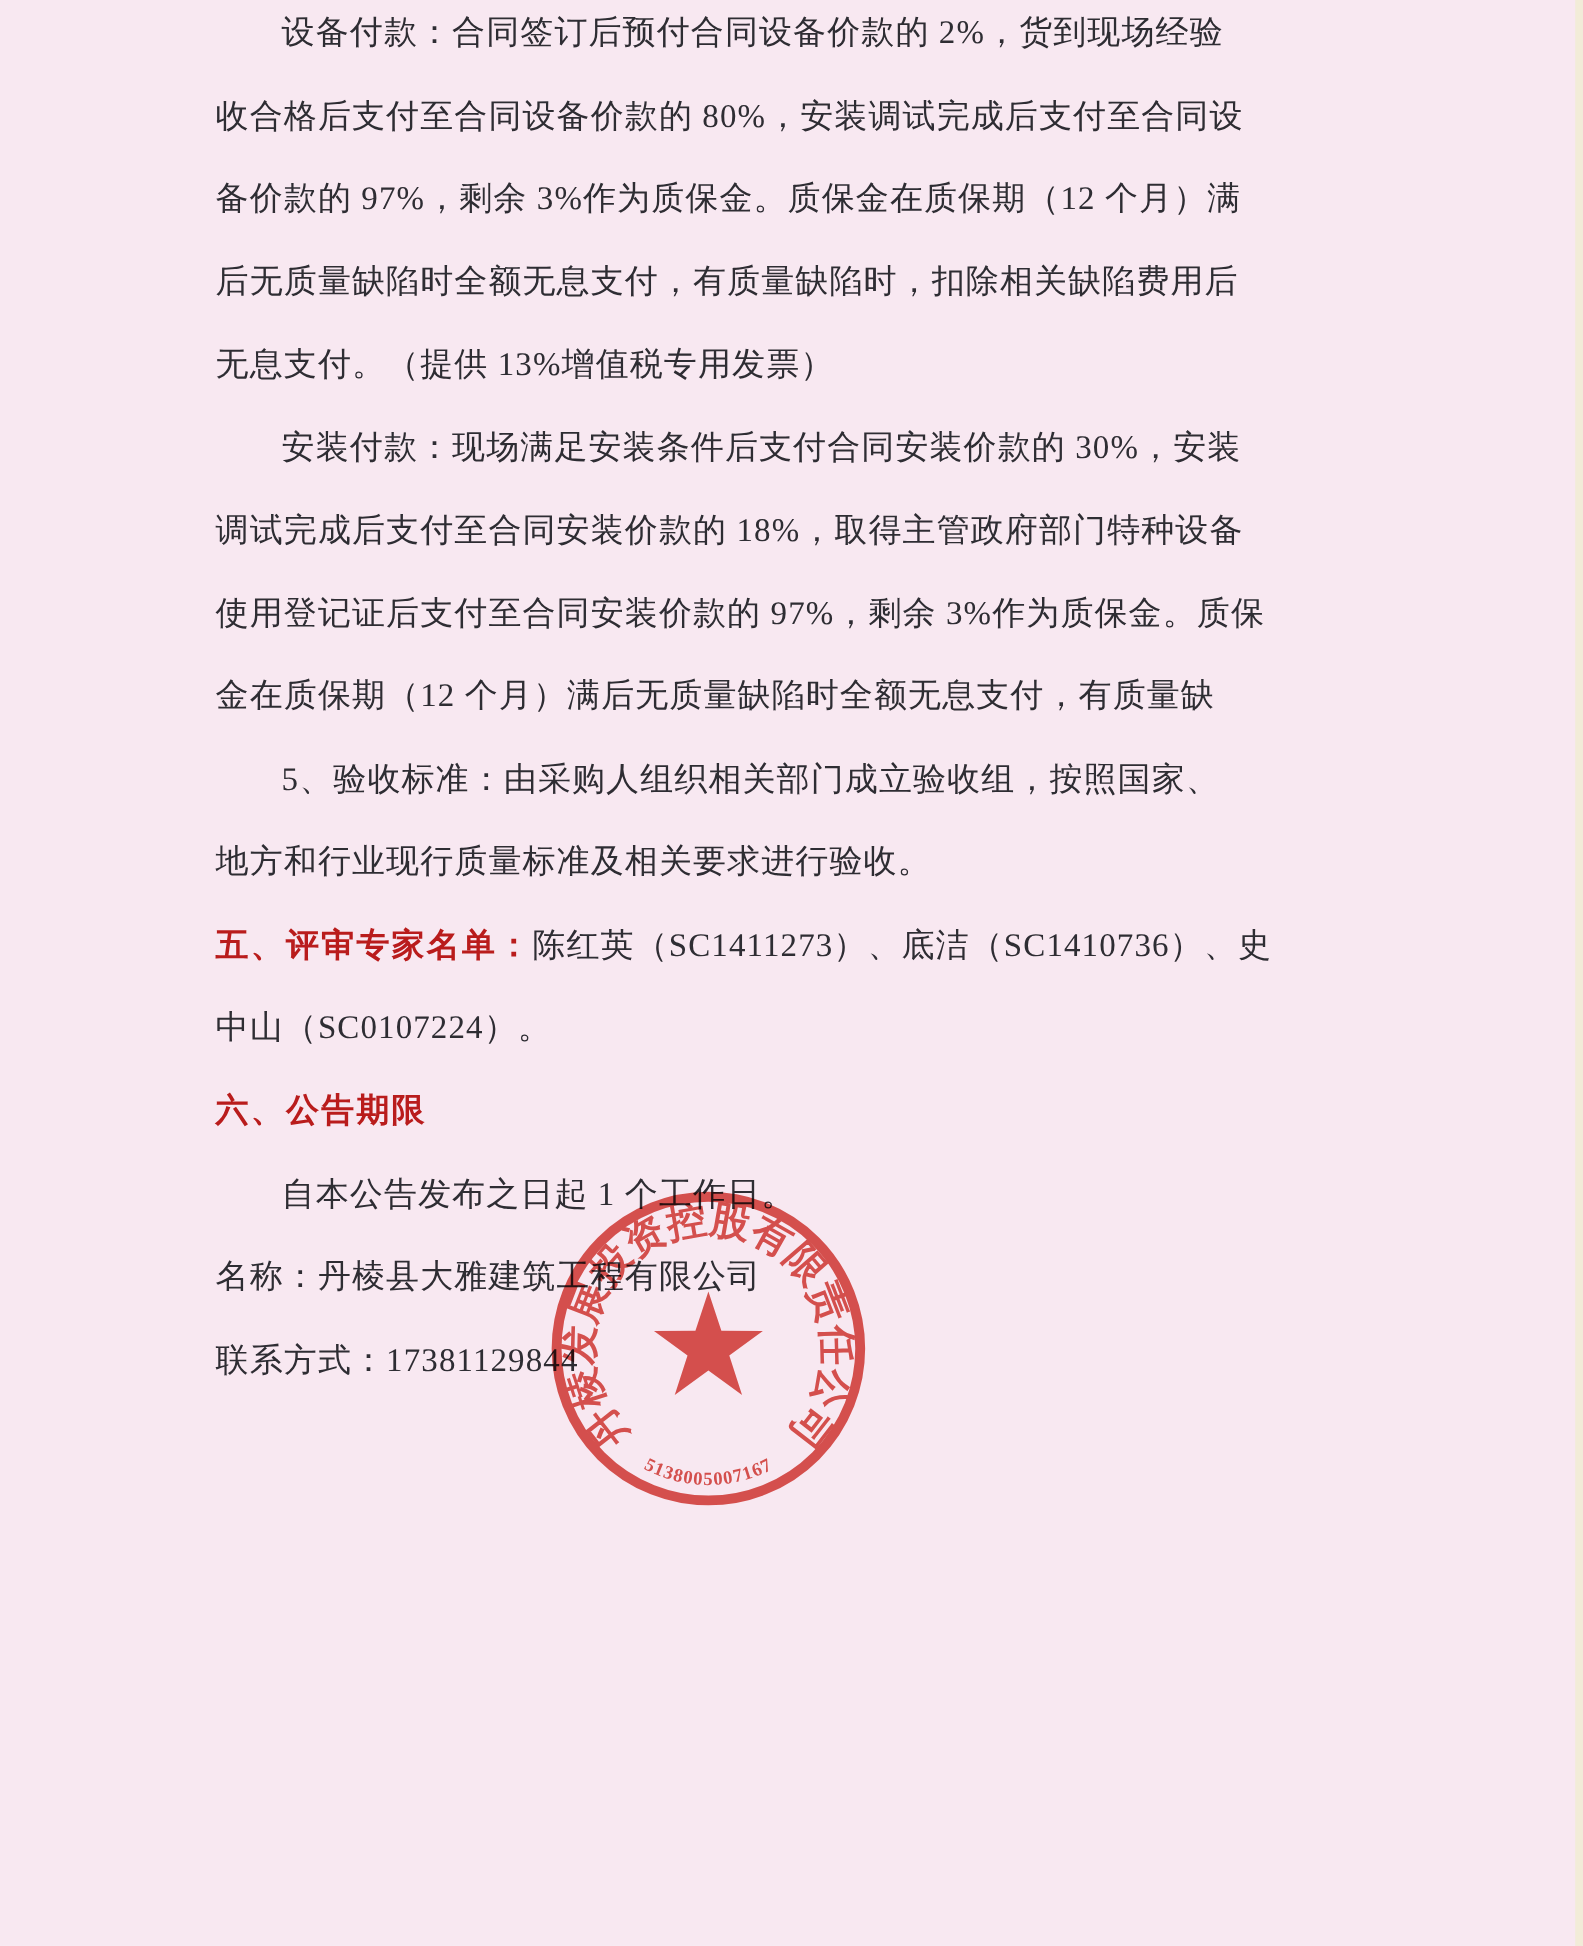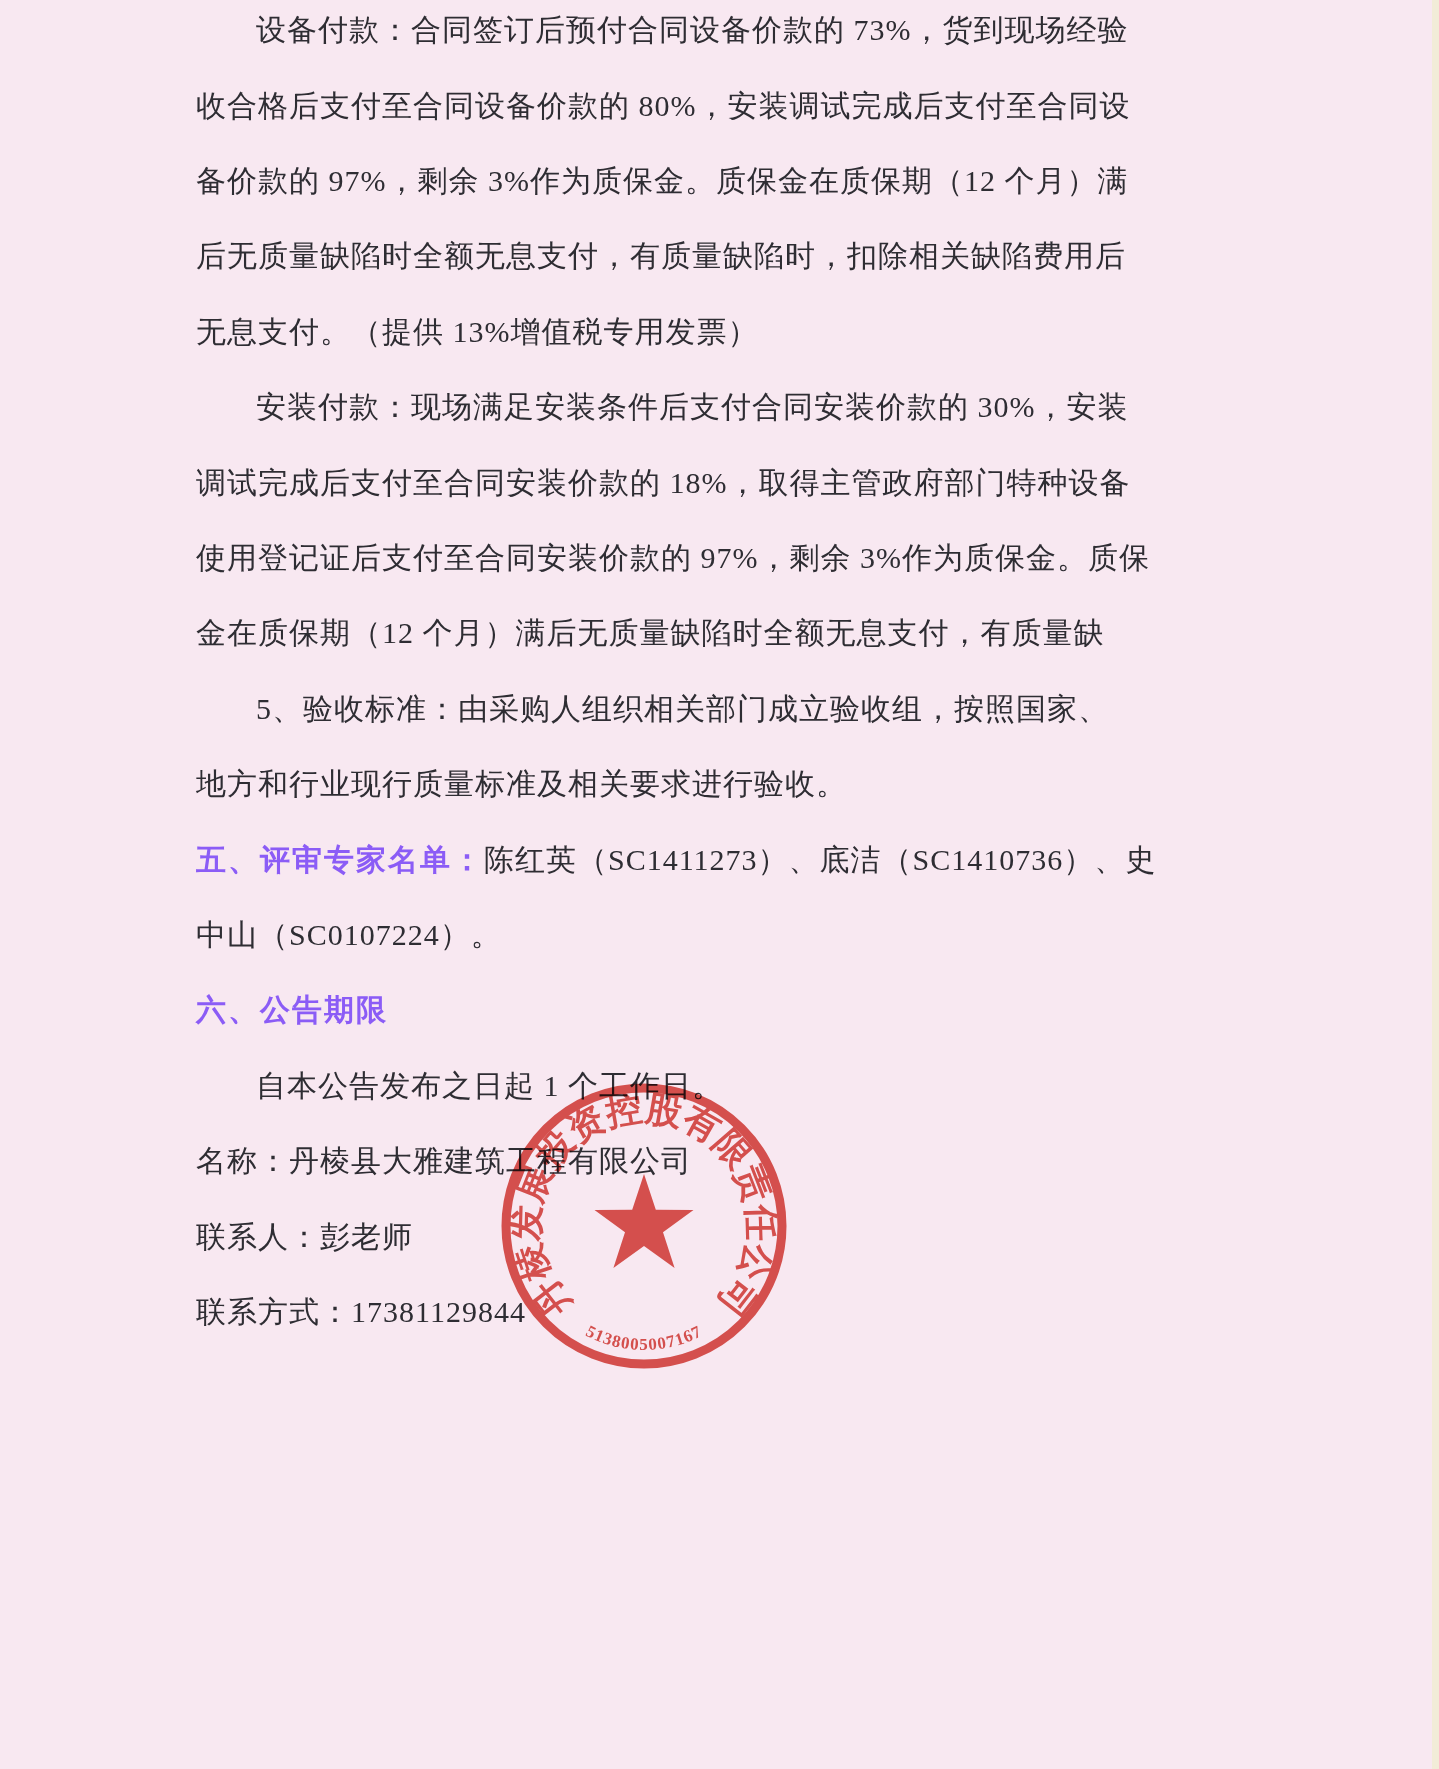--- a/index.html
+++ b/index.html
@@ -24,55 +24,54 @@
     color:#2e2d33;
     letter-spacing:1px;
     white-space:nowrap;
   }
   .line.indent{padding-left:60px;}
   .line.justify{text-align:justify;text-align-last:justify;}
   .heading{
     font-family:"Liberation Sans", sans-serif;
     font-weight:700;
     letter-spacing:2px;
-    color:#8b5cf6;
+    color:#b91c1c;
   }
   .stamp{
     position:absolute;left:494px;top:1076px;width:300px;height:300px;
     mix-blend-mode:multiply;
     opacity:0.9;
   }
   .stamp text{
     font-family:"Liberation Serif", serif;
     font-weight:700;
   }
 </style>
 </head>
 <body>
 
 <div class="page">
 
   <div class="lines">
-      <div class="line indent justify"><span>设备付款：合同签订后预付合同设备价款的 73%，货到现场经验</span></div>
+      <div class="line indent justify"><span>设备付款：合同签订后预付合同设备价款的 2%，货到现场经验</span></div>
       <div class="line justify"><span>收合格后支付至合同设备价款的 80%，安装调试完成后支付至合同设</span></div>
       <div class="line justify"><span>备价款的 97%，剩余 3%作为质保金。质保金在质保期（12 个月）满</span></div>
       <div class="line justify"><span>后无质量缺陷时全额无息支付，有质量缺陷时，扣除相关缺陷费用后</span></div>
       <div class="line"><span>无息支付。（提供 13%增值税专用发票）</span></div>
       <div class="line indent justify"><span>安装付款：现场满足安装条件后支付合同安装价款的 30%，安装</span></div>
       <div class="line justify"><span>调试完成后支付至合同安装价款的 18%，取得主管政府部门特种设备</span></div>
       <div class="line justify"><span>使用登记证后支付至合同安装价款的 97%，剩余 3%作为质保金。质保</span></div>
       <div class="line justify"><span>金在质保期（12 个月）满后无质量缺陷时全额无息支付，有质量缺</span></div>
       <div class="line indent justify"><span>5、验收标准：由采购人组织相关部门成立验收组，按照国家、</span></div>
       <div class="line"><span>地方和行业现行质量标准及相关要求进行验收。</span></div>
       <div class="line justify"><span class="heading">五、评审专家名单：</span><span>陈红英（SC1411273）、底洁（SC1410736）、史</span></div>
       <div class="line"><span>中山（SC0107224）。</span></div>
       <div class="line"><span class="heading">六、公告期限</span></div>
       <div class="line indent"><span>自本公告发布之日起 1 个工作日。</span></div>
       <div class="line"><span>名称：丹棱县大雅建筑工程有限公司</span></div>
-      <div class="line"><span>联系人：彭老师</span></div>
       <div class="line"><span>联系方式：17381129844</span></div>
     </div>
 
   <svg class="stamp" viewBox="0 0 300 300" width="300" height="300" aria-hidden="true">
     <defs>
       <path id="seal-name-arc" d="M 85.3 232.7 A 105 105 0 1 1 214.7 232.7" fill="none"></path>
       <path id="seal-num-arc" d="M 78.9 251.6 A 124 124 0 0 0 221.1 251.6" fill="none"></path>
     </defs>
     <circle cx="150" cy="150" r="138" fill="none" stroke="#d6453e" stroke-width="9"></circle>
     <path fill="#d6453e" d="M150 98 L161.8 133.8 L199.5 133.9 L169 156.2 L180.6 192.1 L150 170 L119.4 192.1 L131 156.2 L100.5 133.9 L138.2 133.8 Z"></path>

